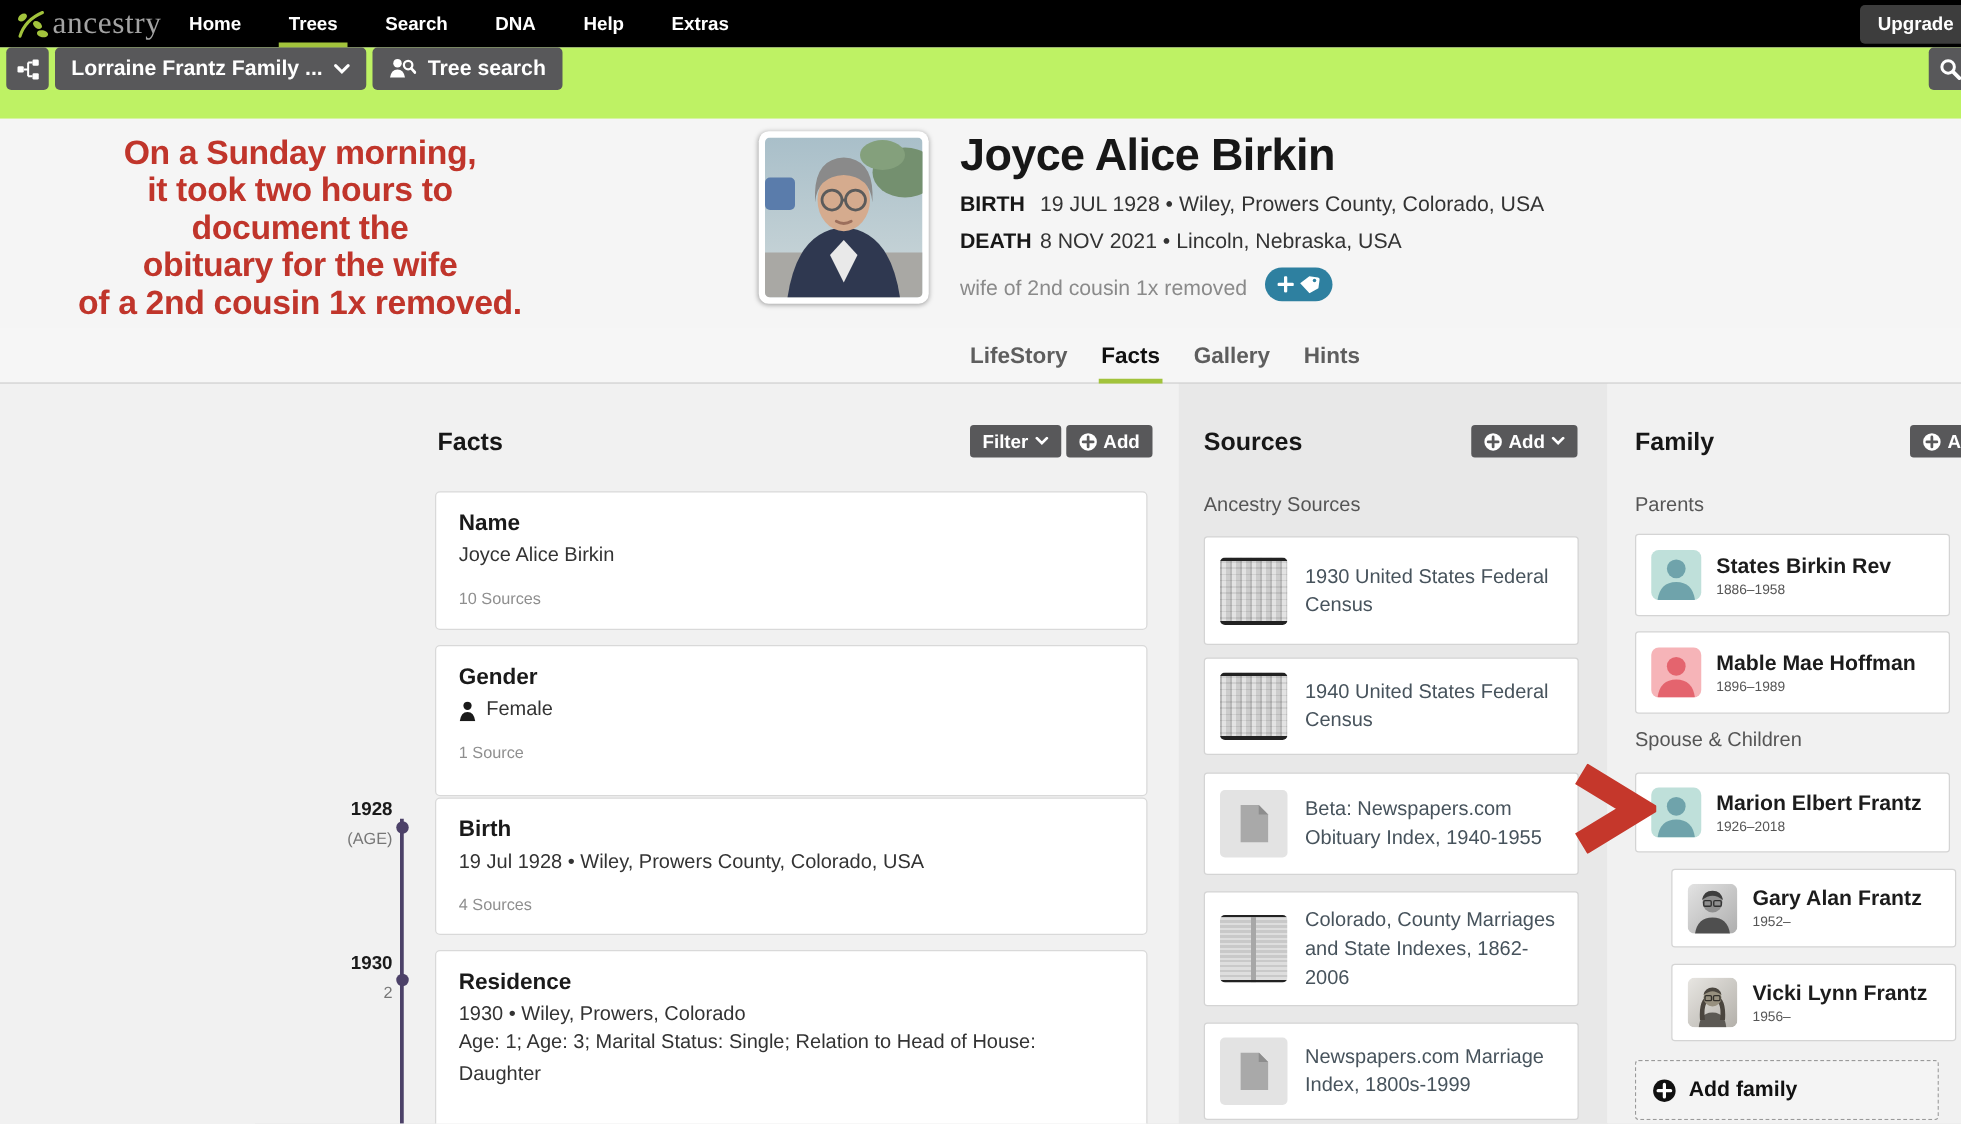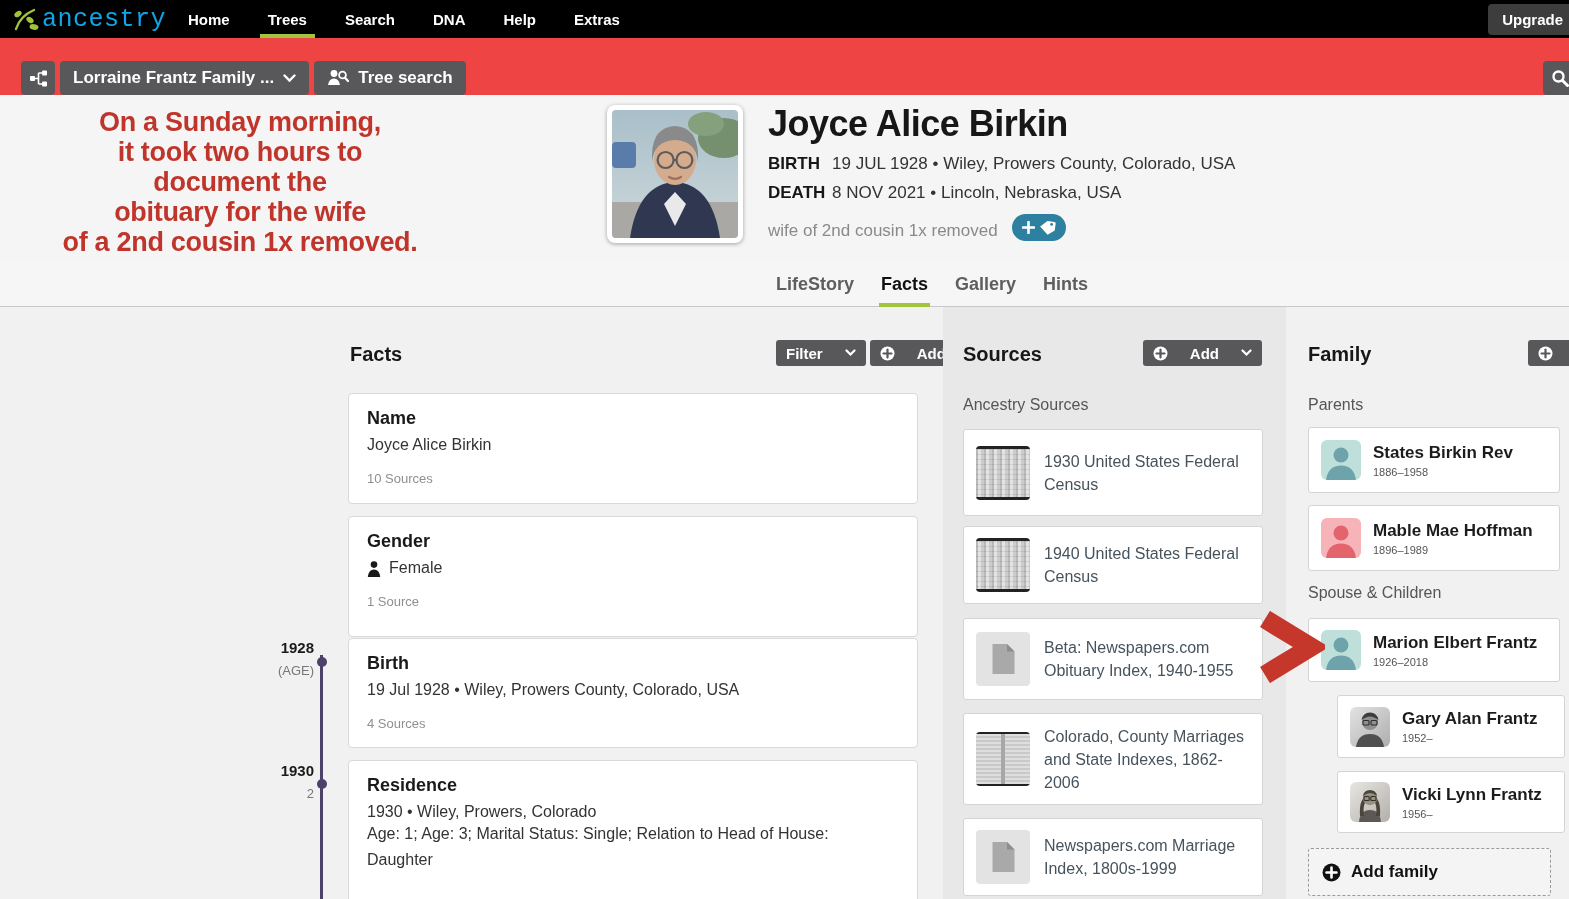--- a/index.html
+++ b/index.html
@@ -3,28 +3,28 @@
 <meta charset="utf-8">
 <style>
   * { margin:0; padding:0; box-sizing:border-box; }
   html,body { background:#dcdcdc; }
   body { font-family:"Liberation Sans","DejaVu Sans",sans-serif; }
   #screen { position:relative; width:1569px; height:899px; background:#f5f5f5; overflow:hidden; }
 
   
   .topnav { position:absolute; left:0; top:0; width:1569px; height:38px; background:#000; display:flex; align-items:center; }
   .brand { display:flex; align-items:center; margin-left:10px; cursor:pointer; }
-  .brandname { color:#0ea5e9; font-family:Liberation Mono, monospace; font-size:25px; letter-spacing:.5px; margin-left:2px; }
+  .brandname { color:#a3a3a3; font-family:Liberation Serif, serif; font-size:25px; letter-spacing:.5px; margin-left:2px; }
   .menu { display:flex; gap:34px; margin-left:20px; height:100%; align-items:center; }
   .navitem { position:relative; color:#fff; font-size:15px; font-weight:bold; height:100%; display:flex; align-items:center; padding:0 2px; cursor:pointer; }
   .navitem.active::after { content:""; position:absolute; left:-6px; right:-6px; bottom:0; height:4px; background:#a2c33c; }
   .upgrade { margin-left:auto; margin-right:-10px; background:#3d3d3d; color:#fff; border:none; font-family:inherit; font-size:15px; font-weight:bold; padding:7px 16px 7px 14px; border-radius:4px; cursor:pointer; }
 
   
-  .treebar { position:absolute; left:0; top:38px; width:1569px; height:57px; background:#ef4444; display:flex; align-items:flex-end; padding-left:21px; gap:5px; }
+  .treebar { position:absolute; left:0; top:38px; width:1569px; height:57px; background:#bef264; display:flex; align-items:flex-start; padding-left:5px; gap:5px; }
   .tb-btn { background:#58585a; color:#fff; border:none; font-family:inherit; font-size:17px; font-weight:bold; height:34px; border-radius:4px; display:inline-flex; align-items:center; gap:9px; padding:0 13px; cursor:pointer; }
   .tb-btn.iconbtn { width:34px; justify-content:center; padding:0; }
   .tb-search-right { margin-left:auto; margin-right:-8px; }
 
   
   .header { position:absolute; left:0; top:95px; width:1569px; height:167px; background:#f5f5f5; }
   .annotation { position:absolute; left:30px; top:12px; width:420px; text-align:center; color:#c0352b; font-weight:bold; font-size:27px; line-height:30px; letter-spacing:-.3px; }
   .photo { position:absolute; left:607px; top:10px; width:136px; height:138px; background:#fff; border-radius:8px; box-shadow:0 1px 4px rgba(0,0,0,.35); padding:5px; }
   .photo svg { width:100%; height:100%; border-radius:4px; display:block; }
   .pinfo { position:absolute; left:768px; top:8px; }
@@ -42,21 +42,21 @@
   .tab.active { color:#111; }
   .tab.active::after { content:""; position:absolute; left:-2px; right:-2px; bottom:-1px; height:4px; background:#a2c33c; }
 
   
   .content { position:absolute; left:0; top:307px; width:1569px; height:592px; }
   .facts-region { position:absolute; left:0; top:0; width:943px; height:592px; background:#f1f1f1; }
   .sources-region { position:absolute; left:943px; top:0; width:343px; height:592px; background:#e8e8e8; }
   .family-region { position:absolute; left:1286px; top:0; width:283px; height:592px; background:#f1f1f1; }
 
   .col-title { font-size:20px; font-weight:bold; color:#171717; }
-  .gbtn { background:#58585a; color:#fff; border:none; font-family:inherit; font-size:15px; font-weight:bold; height:26px; border-radius:3px; display:inline-flex; align-items:center; gap:22px; padding:0 10px; cursor:pointer; white-space:nowrap; }
+  .gbtn { background:#58585a; color:#fff; border:none; font-family:inherit; font-size:15px; font-weight:bold; height:26px; border-radius:3px; display:inline-flex; align-items:center; gap:5px; padding:0 10px; cursor:pointer; white-space:nowrap; }
 
   
   .facts-title { position:absolute; left:350px; top:36px; }
   .facts-toolbar { position:absolute; left:776px; top:33px; display:flex; gap:4px; }
   .tl-year { position:absolute; left:250px; width:64px; text-align:right; font-size:15px; font-weight:bold; color:#1a1a1a; }
   .tl-sub { position:absolute; left:250px; width:64px; text-align:right; font-size:13px; color:#777; }
   .tl-line { position:absolute; left:320px; top:348px; bottom:0; width:3px; background:#4c4168; }
   .tl-dot { position:absolute; left:317px; width:10px; height:10px; border-radius:50%; background:#4c4168; }
   .fcard { position:absolute; left:348px; width:570px; background:#fff; border:1px solid #d9d9d9; border-radius:4px; padding:14px 18px; cursor:pointer; }
   .fcard-title { font-size:18px; font-weight:bold; color:#1a1a1a; margin-bottom:7px; }

